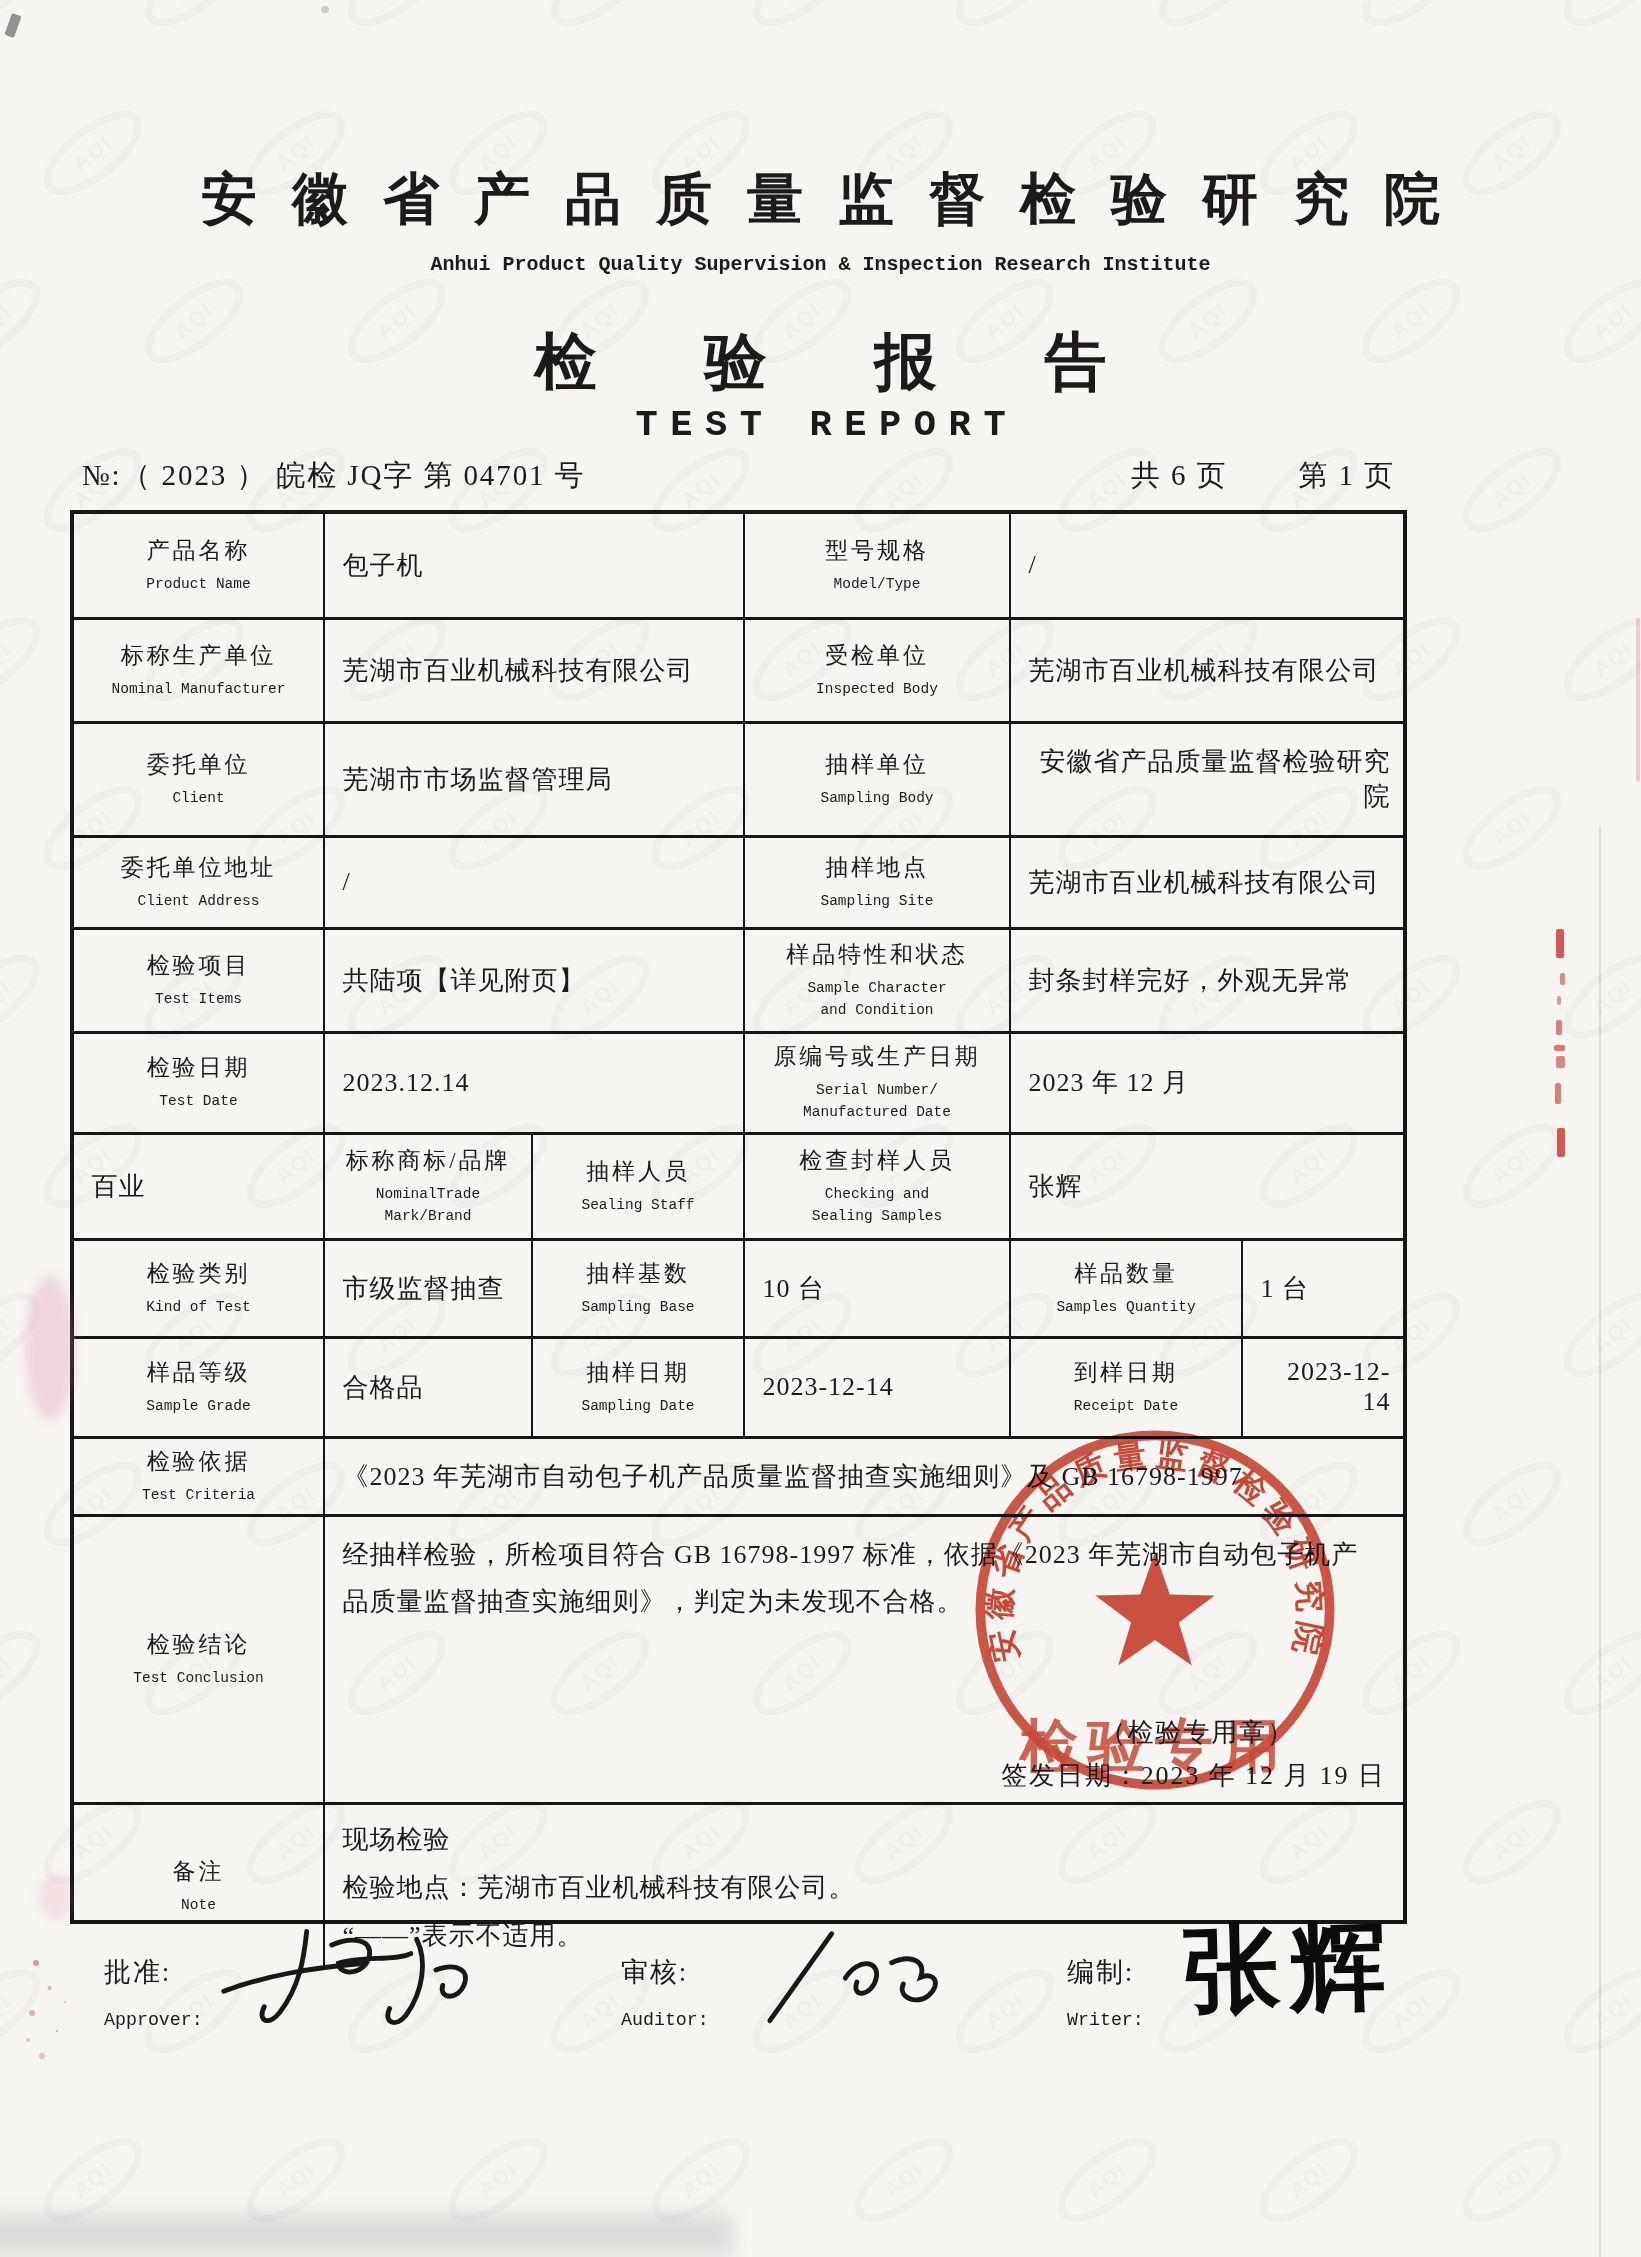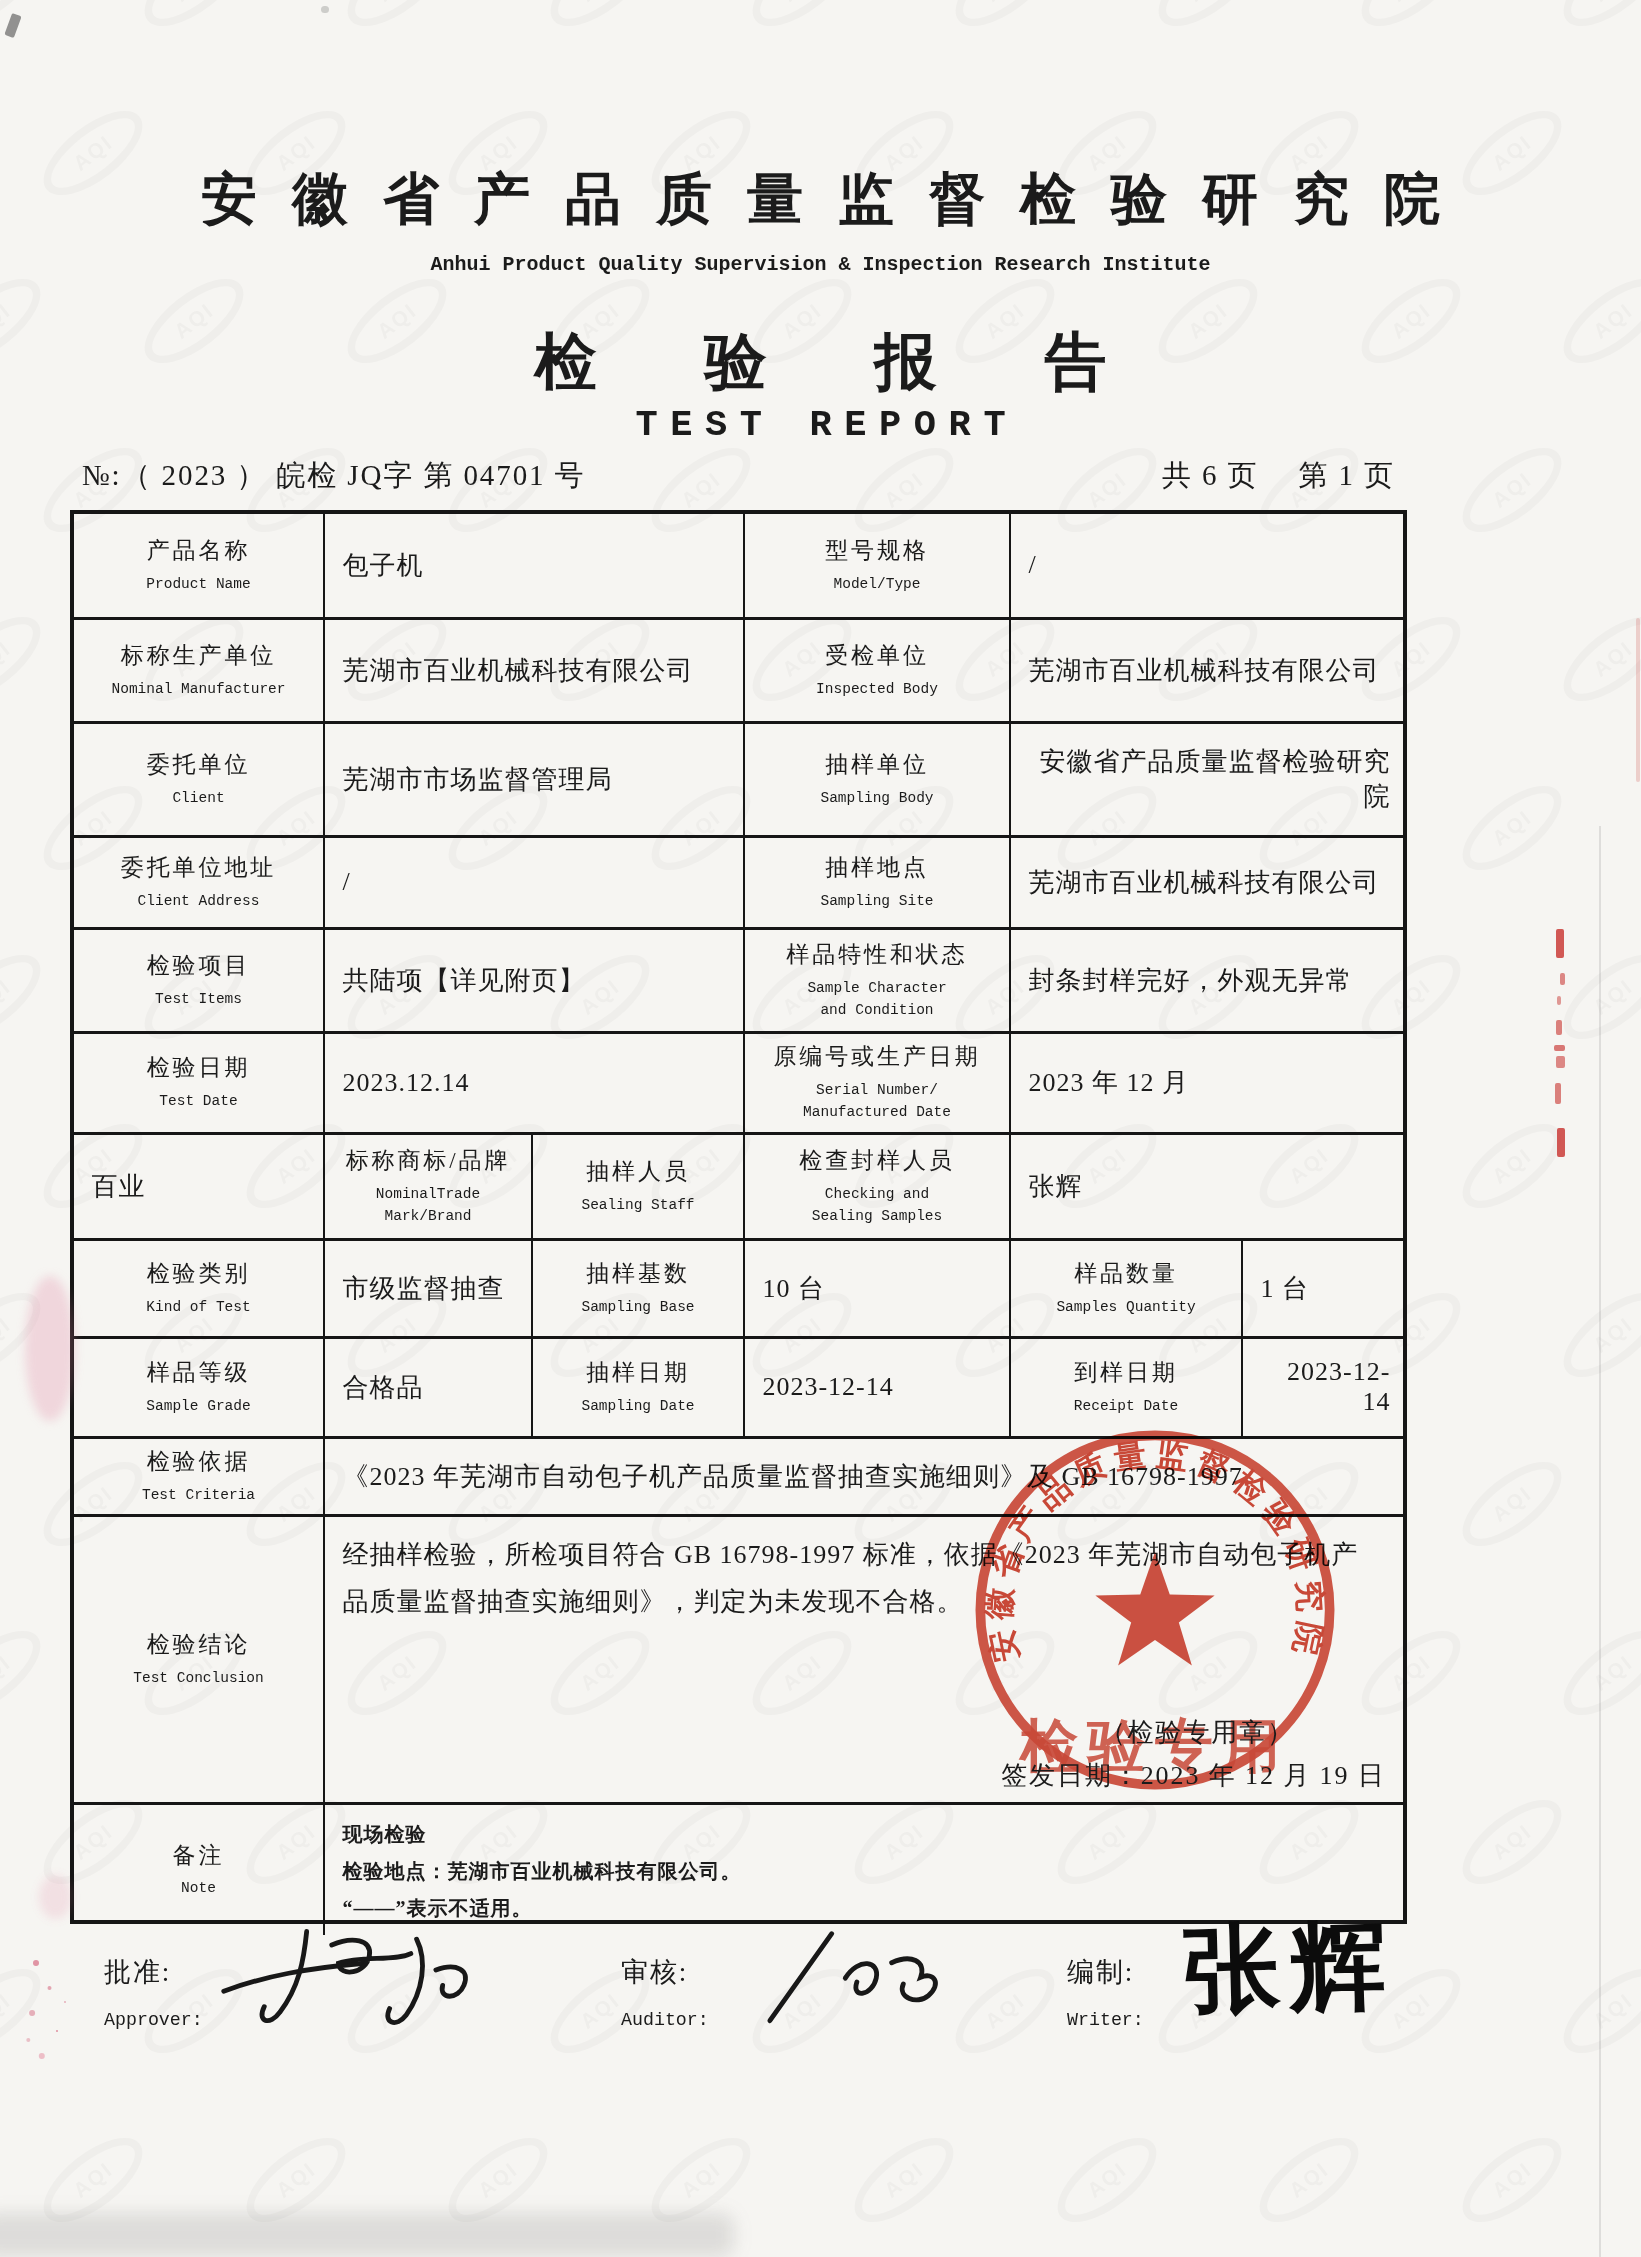--- a/index.html
+++ b/index.html
@@ -54,21 +54,21 @@
   .report-en {
     margin-top:0px; text-align:center;
     font-family:"Liberation Mono", monospace;
     font-size:37px; font-weight:bold; letter-spacing:12.6px; padding-left:12.6px;
   }
   .no-line {
     display:flex; justify-content:space-between; align-items:flex-end;
     margin:9.7px 246px 0 82px;
     font-size:29px; letter-spacing:1.9px;
   }
-  .pages { display:flex; gap:40px; }
+  .pages { display:flex; gap:71px; }
   
   .report-table {
     position:relative;
     margin:13.5px 0 0 70px; width:1337px;
     border:4.8px solid #161616;
     background:transparent;
   }
   .trow { display:grid; border-top:3.9px solid #161616; }
   .trow:first-child { border-top:none; }
   .cell { border-left:2.9px solid #161616; min-width:0; }
@@ -81,21 +81,21 @@
   .cols6 { grid-template-columns:249px 208px 212px 266px 232px 161px; }
   .cols2 { grid-template-columns:249px 1078px; }
   
   .concl-cell { position:relative; padding:15.4px 17.4px 7.7px 17.4px; }
   .concl-text { font-size:26px; line-height:1.8; letter-spacing:1px; width:1038px; }
   .seal-note { position:absolute; right:106px; bottom:52px; font-size:26px; letter-spacing:1.9px; }
   .issue-date { position:absolute; right:15.4px; bottom:8.7px; font-size:26px; letter-spacing:1.9px; }
   .seal-svg { position:absolute; top:-100px; left:637px; width:386px; height:386px;
               mix-blend-mode:multiply; opacity:.93; }
   
-  .note-cell { padding:11.6px 11.6px 7.7px 17.4px; font-size:20px; line-height:1.85; letter-spacing:1px;font-weight:bold; }
+  .note-cell { padding:11.6px 11.6px 7.7px 17.4px; font-size:26px; line-height:1.85; letter-spacing:1px; }
   
   .sig-area { position:absolute; left:7px; top:1937px; width:1641px; height:174px; }
   .sig-group { position:absolute; display:flex; flex-direction:column; gap:19.3px; }
   .sig-cn { font-size:27px; letter-spacing:1.9px; }
   .sig-en { font-family:"Liberation Mono", monospace; font-size:18.3px; }
   .sig-ink { position:absolute; }
   .writer-name {
     position:absolute; left:1176px; top:-33px;
     font-size:97px; font-weight:bold; letter-spacing:9.7px;
     transform:rotate(-1.5deg); color:#0c0c0c;

